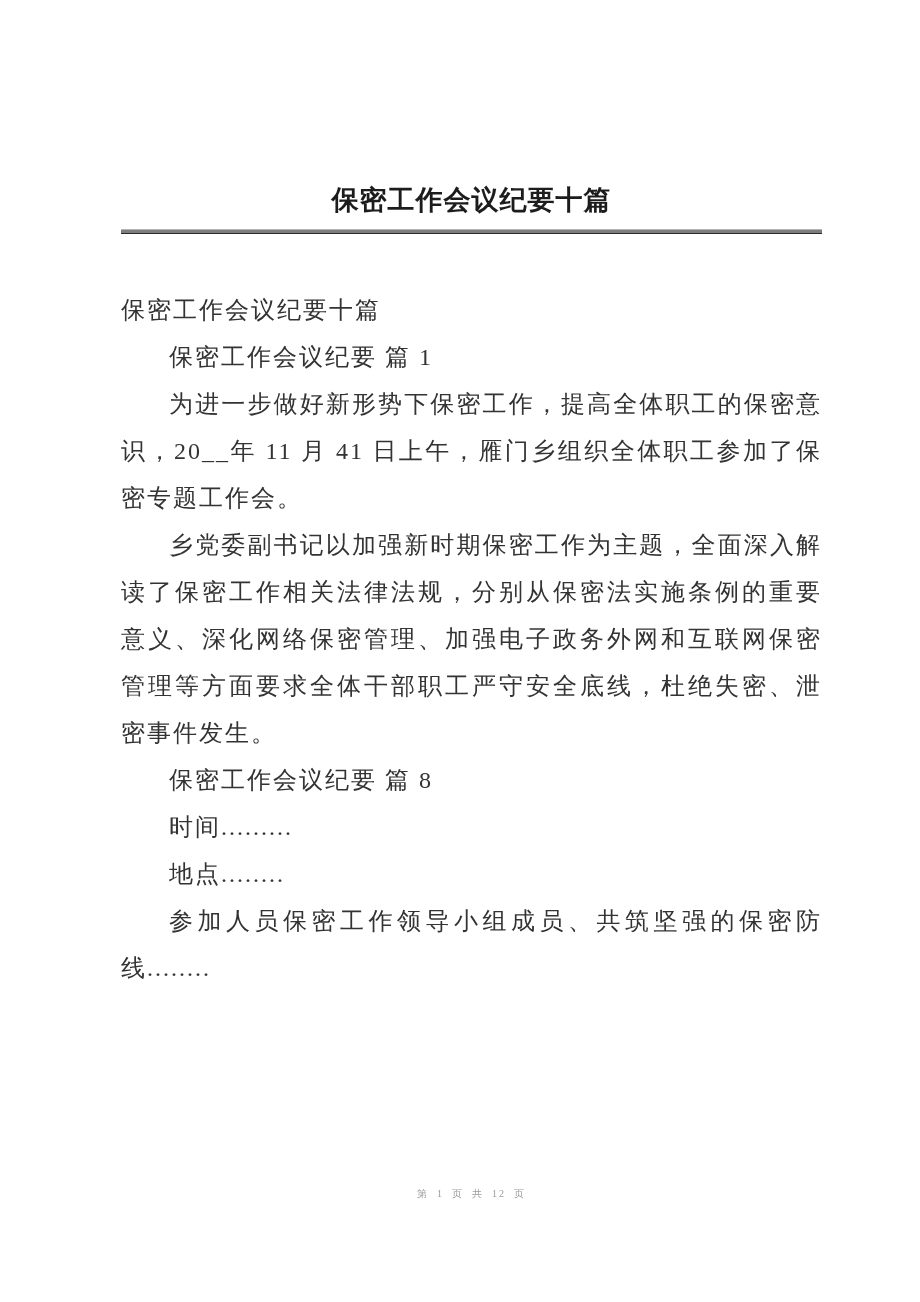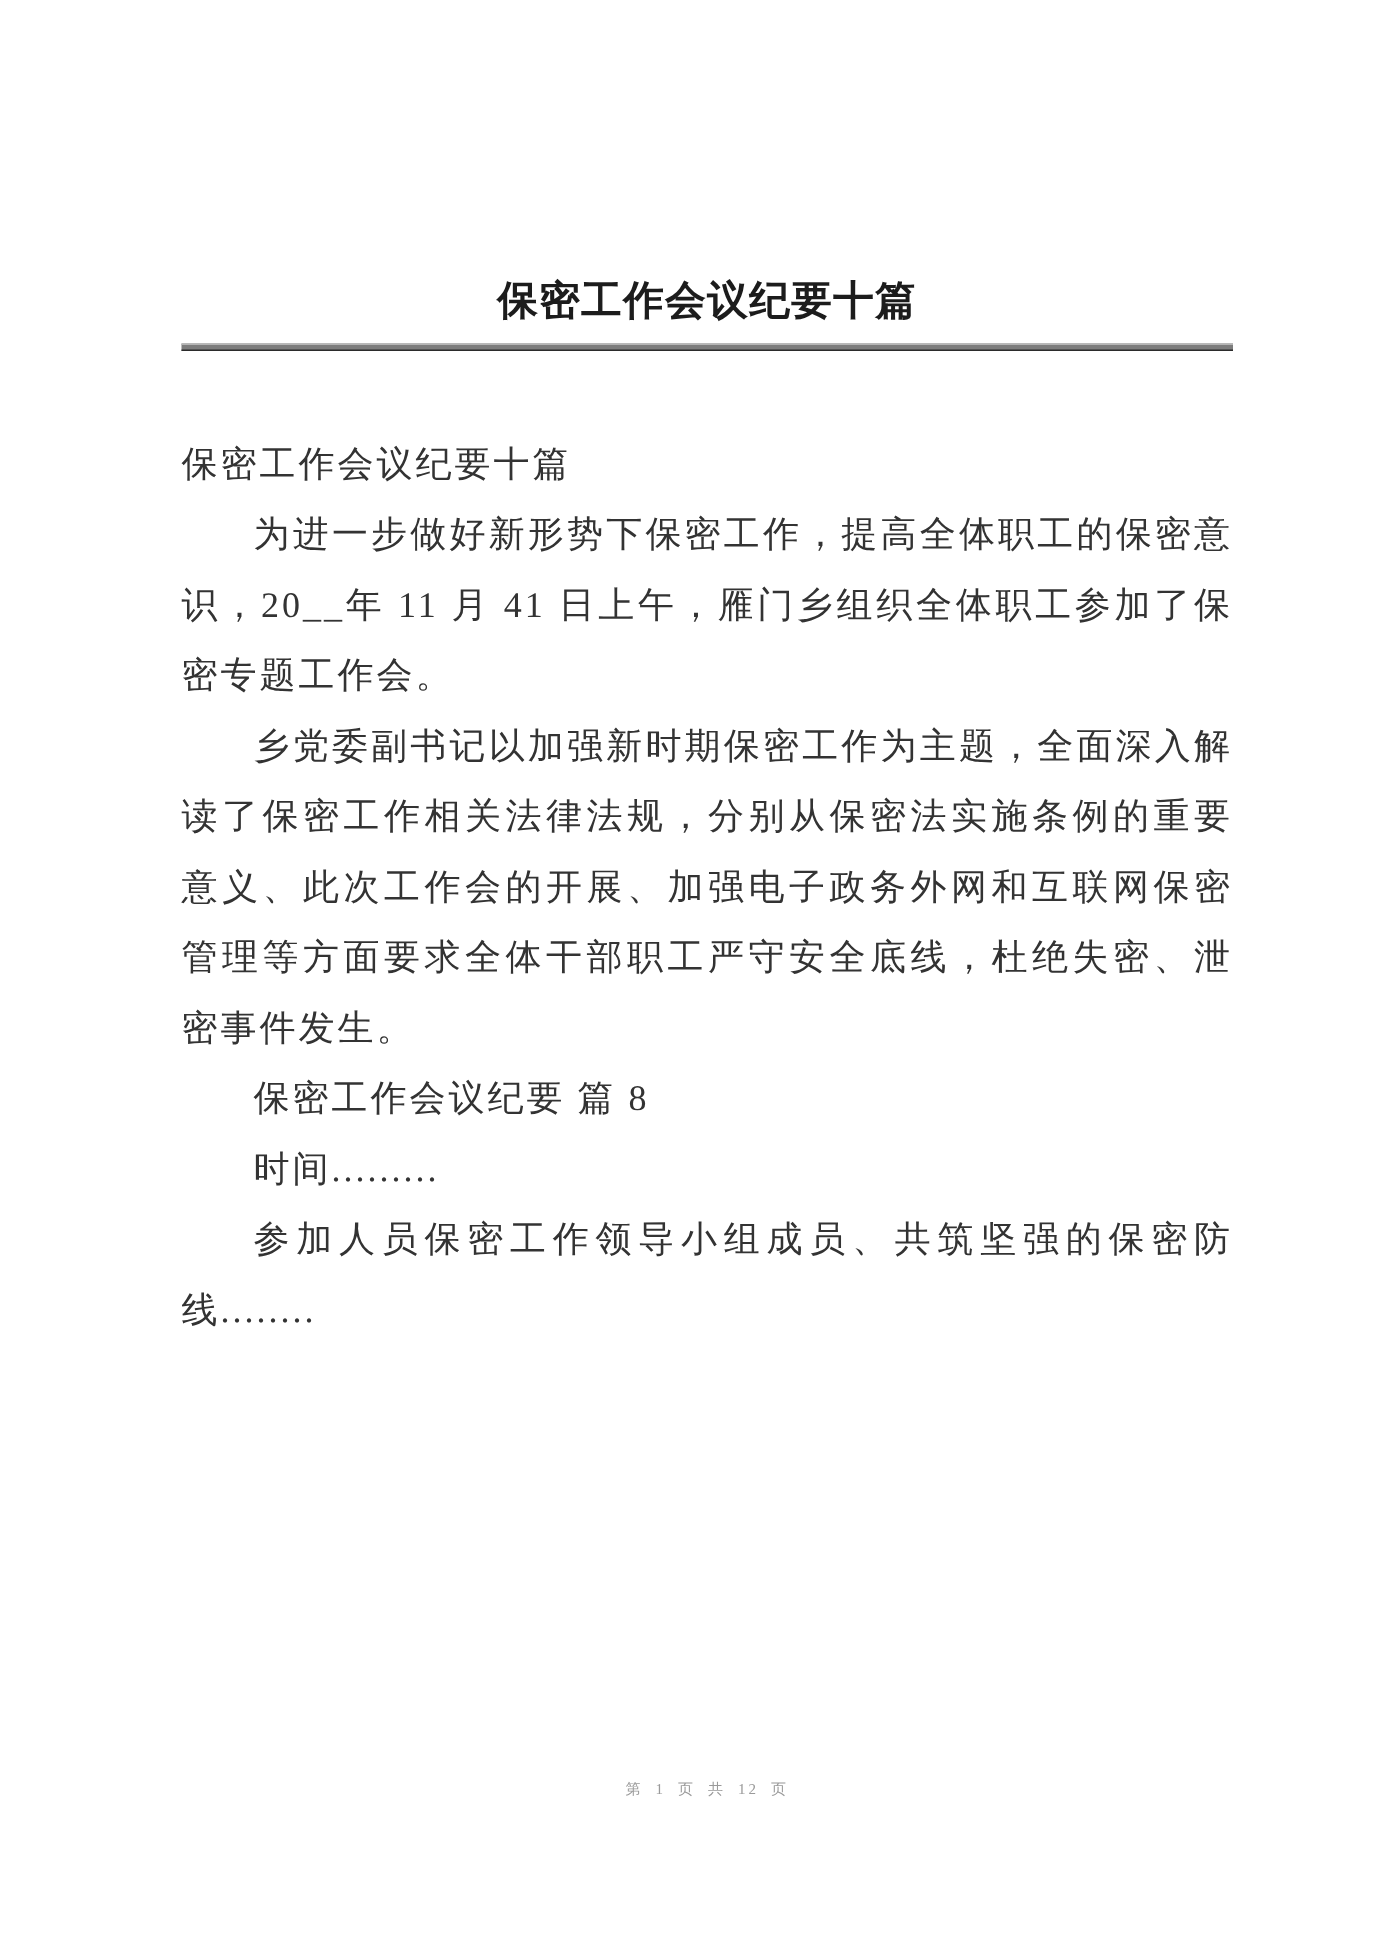--- a/index.html
+++ b/index.html
@@ -76,24 +76,26 @@
 <body>
 
 <div class="page">
 
   <h1 class="doc-title">保密工作会议纪要十篇</h1>
 
   <div class="title-rule"></div>
 
   <div class="doc-body">
     <p>保密工作会议纪要十篇</p>
+    <p class="indent">保密工作会议纪要 篇 1</p>
     <p class="indent">为进一步做好新形势下保密工作，提高全体职工的保密意识，20__年 11 月 41 日上午，雁门乡组织全体职工参加了保密专题工作会。</p>
-    <p class="indent">乡党委副书记以加强新时期保密工作为主题，全面深入解读了保密工作相关法律法规，分别从保密法实施条例的重要意义、此次工作会的开展、加强电子政务外网和互联网保密管理等方面要求全体干部职工严守安全底线，杜绝失密、泄密事件发生。</p>
+    <p class="indent">乡党委副书记以加强新时期保密工作为主题，全面深入解读了保密工作相关法律法规，分别从保密法实施条例的重要意义、深化网络保密管理、加强电子政务外网和互联网保密管理等方面要求全体干部职工严守安全底线，杜绝失密、泄密事件发生。</p>
     <p class="indent">保密工作会议纪要 篇 8</p>
     <p class="indent">时间.........</p>
+    <p class="indent">地点........</p>
     <p class="indent">参加人员保密工作领导小组成员、共筑坚强的保密防线........</p>
   </div>
 
   <div class="page-footer">
     <span>第</span><span>1</span><span>页</span><span>共</span><span>12</span><span>页</span>
   </div>
 
 </div>
 
 </body></html>

